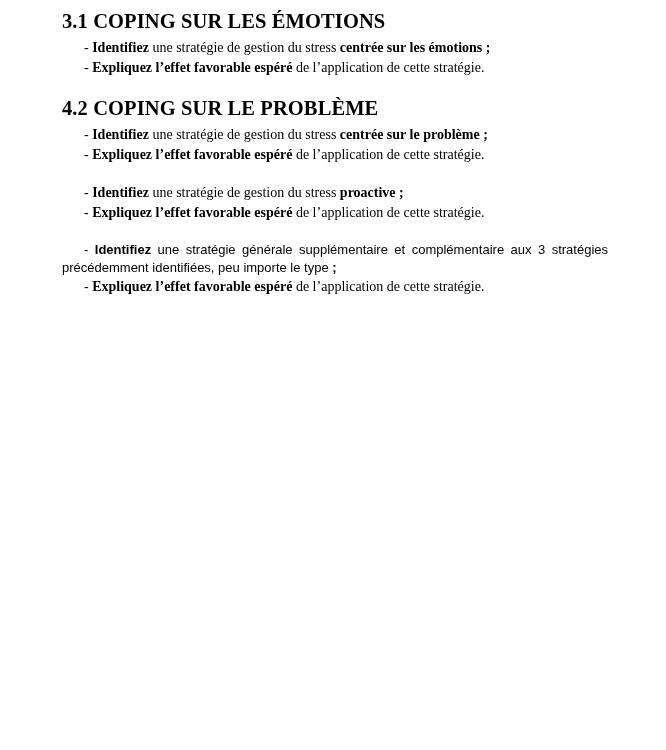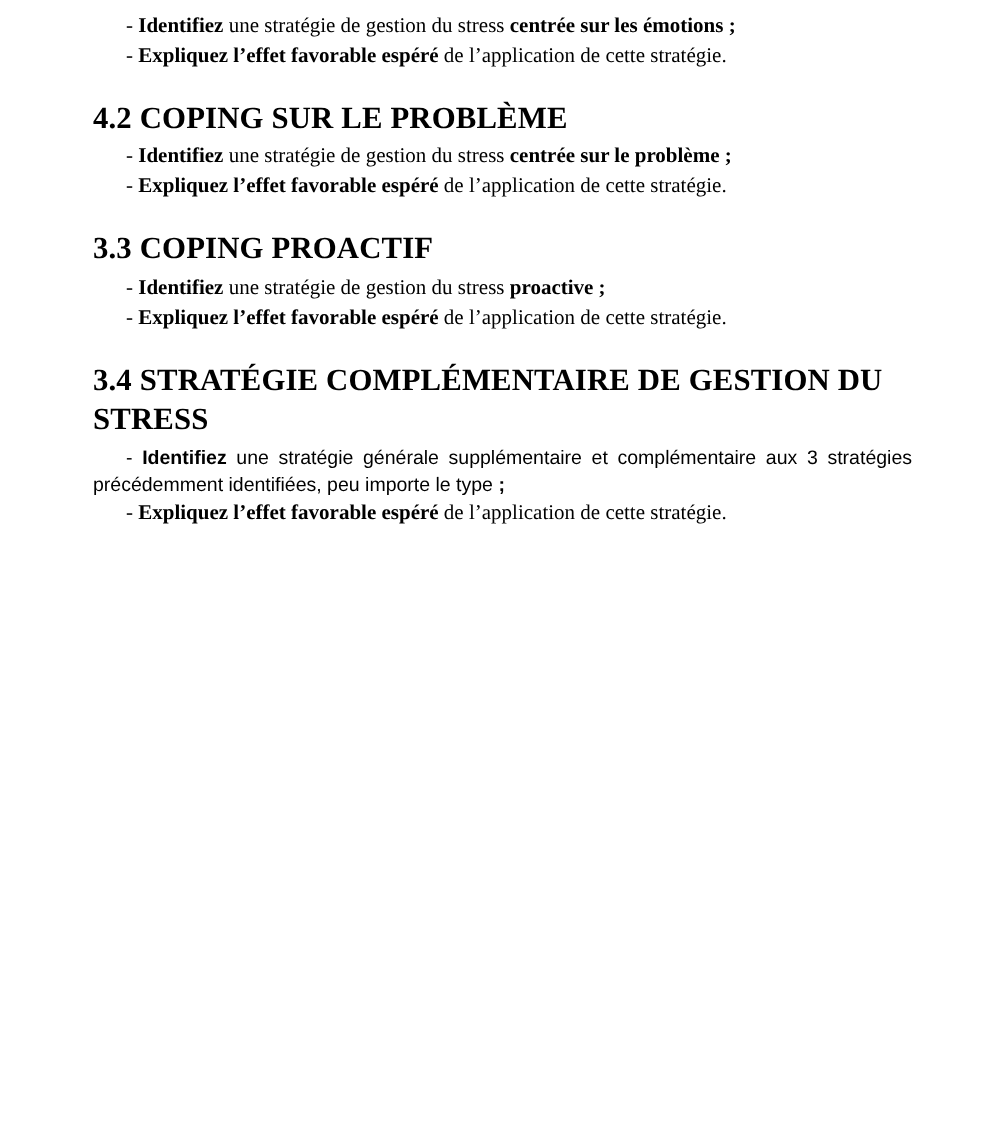--- a/index.html
+++ b/index.html
@@ -49,20 +49,21 @@
     margin-bottom: 2px;
   }
   .spacer-sm { height: 4px; }
 </style>
 </head>
 <body>
 
 <div class="page">
 
   <div class="section">
+    <div class="heading">3.1 COPING SUR LES ÉMOTIONS</div>
     <p class="para">
       <span>-</span>
       <b>Identifiez</b><span> une stratégie de gestion du stress </span><b>centrée sur les émotions ;</b>
     </p>
     <p class="para">
       <span>-</span>
       <b>Expliquez l’effet favorable espéré</b><span> de l’application de cette stratégie.</span>
     </p>
   </div>
 
@@ -76,35 +77,33 @@
     </p>
     <p class="para">
       <span>-</span>
       <b>Expliquez l’effet favorable espéré</b><span> de l’application de cette stratégie.</span>
     </p>
   </div>
 
   <div class="spacer-sm"></div>
 
   <div class="section">
-    <div class="heading">3.3 COPING PROACTIF</div>
     <p class="para">
       <span>-</span>
       <b>Identifiez</b><span> une stratégie de gestion du stress </span><b>proactive ;</b>
     </p>
     <p class="para">
       <span>-</span>
       <b>Expliquez l’effet favorable espéré</b><span> de l’application de cette stratégie.</span>
     </p>
   </div>
 
   <div class="spacer-sm"></div>
 
   <div class="section sec4">
-    <div class="heading">3.4 STRATÉGIE COMPLÉMENTAIRE DE GESTION DU STRESS</div>
     <p class="para sans">
       <span>-</span>
       <b>Identifiez</b><span> une stratégie générale supplémentaire et complémentaire aux 3 stratégies précédemment identifiées, peu importe le type </span><b>;</b>
     </p>
     <p class="para">
       <span>-</span>
       <b>Expliquez l’effet favorable espéré</b><span> de l’application de cette stratégie.</span>
     </p>
   </div>
 

